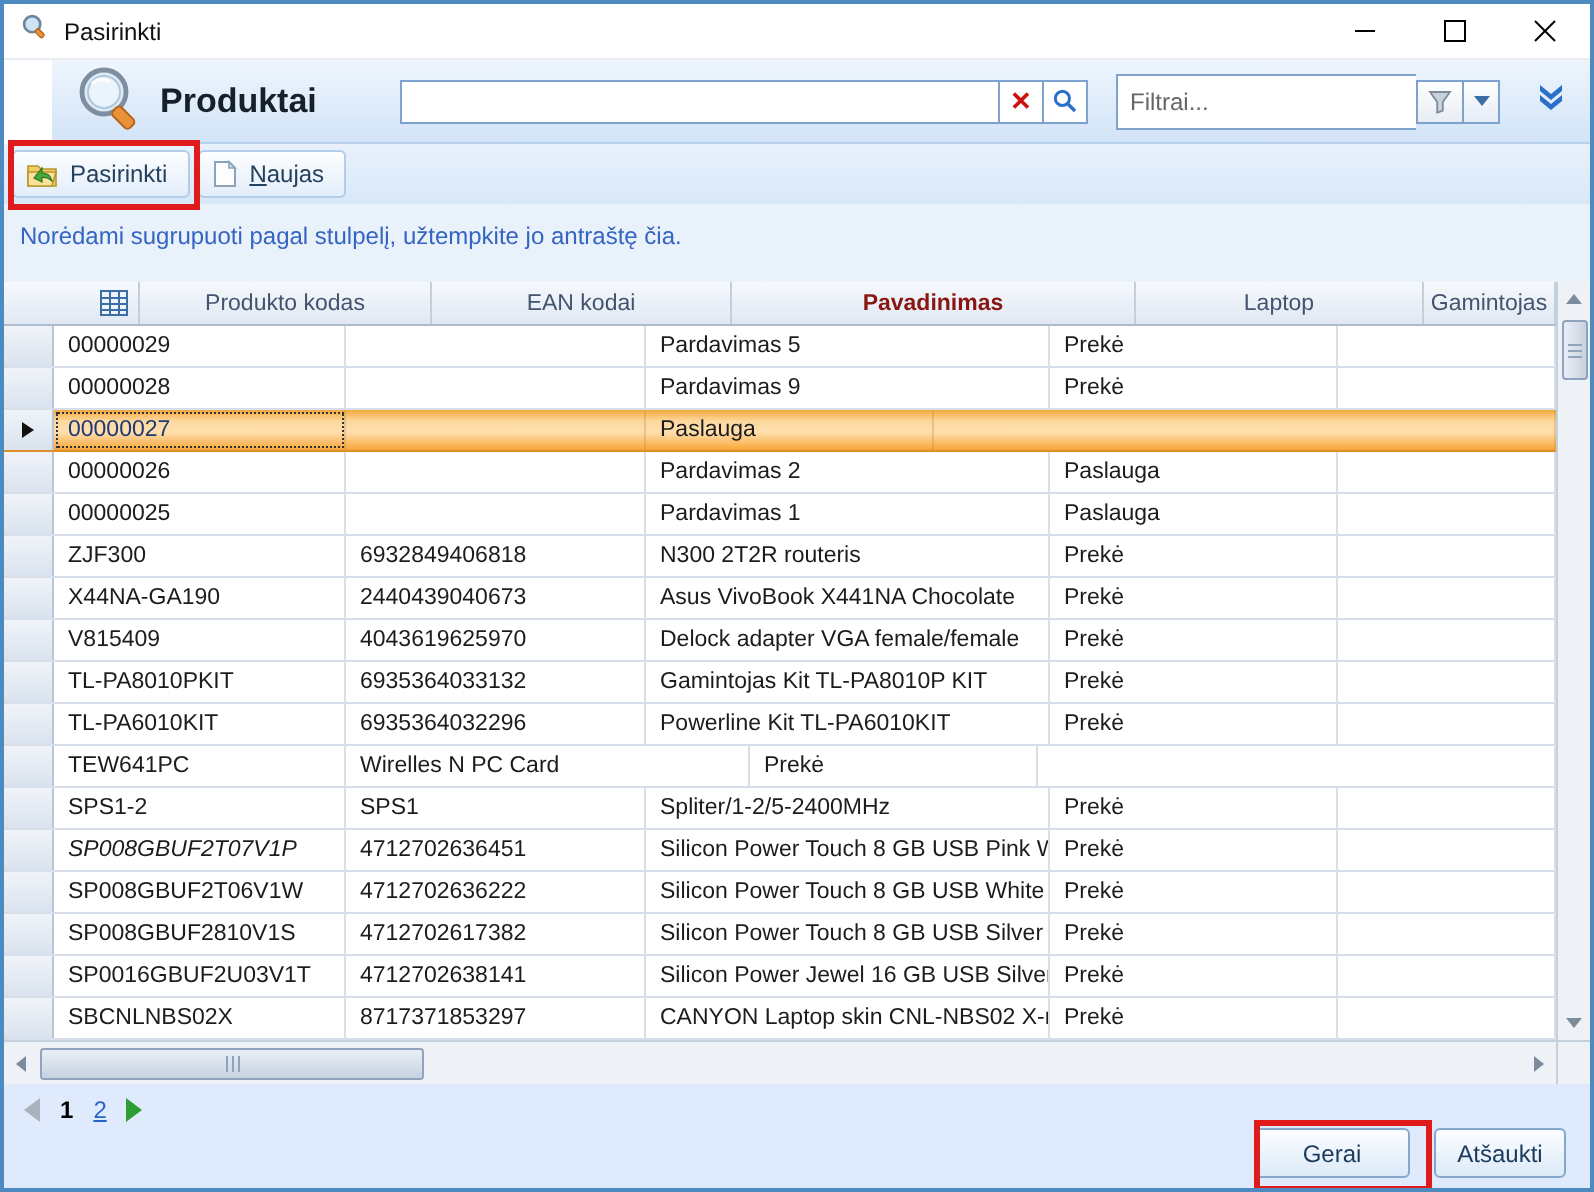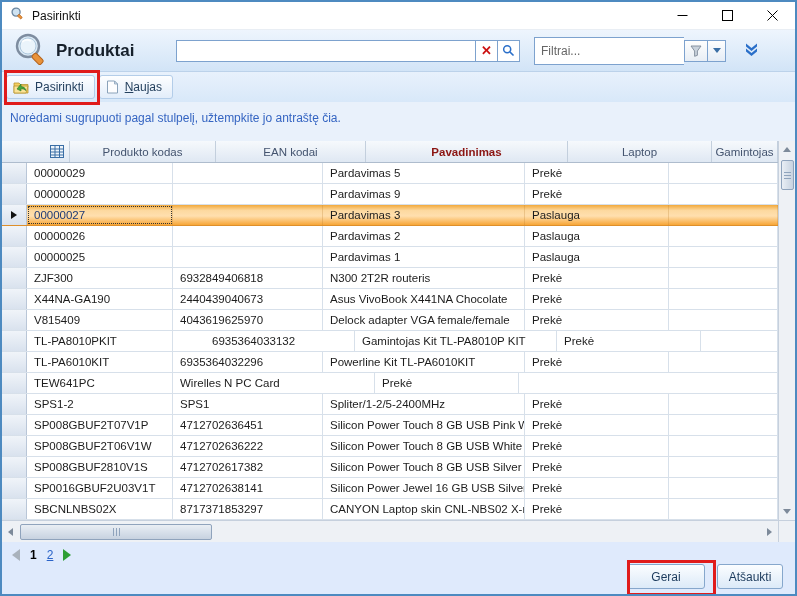--- a/index.html
+++ b/index.html
@@ -8,21 +8,21 @@
     position:relative; width:797px; height:596px; background:#fff;
     border:2px solid #4d8ac0; overflow:hidden;
   }
   
   .titlebar { height:28px; background:#fff; display:flex; align-items:center; padding-left:8px; border-bottom:1px solid #e9eef4; }
   .titlebar .ttl { font-size:12px; color:#111; margin-left:7px; flex:1; }
   .winbtns { display:flex; height:100%; }
   .winbtn { width:45px; height:100%; display:flex; align-items:center; justify-content:center; cursor:default; }
   .winbtn svg { display:block; }
   
-  .headband { height:42px; background:linear-gradient(#eef5fd,#d2e4f7); border-bottom:1px solid #bcd2ea; display:flex; align-items:center; padding:0 8px; }
+  .headband { height:42px; background:linear-gradient(#eef5fd,#d2e4f7); border-bottom:1px solid #bcd2ea; display:flex; align-items:center; padding:0 8px;margin-left:24px; }
   .headband .bigicon { width:46px; display:flex; justify-content:center; }
   .headband .htitle { font-size:17px; font-weight:bold; color:#16202b; width:120px; }
   .searchwrap { display:flex; align-items:center; }
   .searchfield { width:300px; height:22px; border:1px solid #7da2ce; background:#fff; font-size:12px; padding:0 4px; outline:none; font-family:"Liberation Sans",sans-serif; }
   .sqbtn { width:22px; height:22px; border:1px solid #7da2ce; border-left:none; background:#fff; display:flex; align-items:center; justify-content:center; cursor:pointer; }
   .clearx { color:#cc1111; font-weight:bold; font-size:13px; line-height:1; }
   .filtergroup { display:flex; align-items:center; margin-left:14px; }
   .filterfield { width:150px; height:22px; border:1px solid #7da2ce; border-right:none; background:#fff; font-size:12px; color:#666; display:flex; align-items:center; padding:13px 6px; }
   .funnelbtn { width:24px; height:22px; border:1px solid #7da2ce; background:linear-gradient(#fefefe,#e8eef5); display:flex; align-items:center; justify-content:center; cursor:pointer; }
   .dropbtn { width:18px; height:22px; border:1px solid #7da2ce; border-left:none; background:linear-gradient(#fefefe,#e4ecf6); display:flex; align-items:center; justify-content:center; cursor:pointer; }
@@ -218,21 +218,20 @@
             <div class="cell" style="width: 202px;">Pardavimas 9</div>
             <div class="cell" style="width: 144px;">Prekė</div>
             <div class="cell" style="flex: 1 1 0%;"></div>
           </div>
           <div class="row sel">
             <div class="rowsel-cell">
               <span class="rowmarker"></span>
             </div>
             <div class="cell focus" style="width: 146px;">00000027</div>
             <div class="cell" style="width: 150px;"></div>
-            <div class="cell" style="width: 202px;">Pardavimas 3</div>
             <div class="cell" style="width: 144px;">Paslauga</div>
             <div class="cell" style="flex: 1 1 0%;"></div>
           </div>
           <div class="row">
             <div class="rowsel-cell"></div>
             <div class="cell" style="width: 146px;">00000026</div>
             <div class="cell" style="width: 150px;"></div>
             <div class="cell" style="width: 202px;">Pardavimas 2</div>
             <div class="cell" style="width: 144px;">Paslauga</div>
             <div class="cell" style="flex: 1 1 0%;"></div>
@@ -265,21 +264,21 @@
             <div class="rowsel-cell"></div>
             <div class="cell" style="width: 146px;">V815409</div>
             <div class="cell" style="width: 150px;">4043619625970</div>
             <div class="cell" style="width: 202px;">Delock adapter VGA female/female</div>
             <div class="cell" style="width: 144px;">Prekė</div>
             <div class="cell" style="flex: 1 1 0%;"></div>
           </div>
           <div class="row">
             <div class="rowsel-cell"></div>
             <div class="cell" style="width: 146px;">TL-PA8010PKIT</div>
-            <div class="cell" style="width: 150px; margin-left: 32px;">6935364033132</div>
+            <div class="cell" style="width: 150px;">6935364033132</div>
             <div class="cell" style="width: 202px;">Gamintojas Kit TL-PA8010P KIT</div>
             <div class="cell" style="width: 144px;">Prekė</div>
             <div class="cell" style="flex: 1 1 0%;"></div>
           </div>
           <div class="row">
             <div class="rowsel-cell"></div>
             <div class="cell" style="width: 146px;">TL-PA6010KIT</div>
             <div class="cell" style="width: 150px;">6935364032296</div>
             <div class="cell" style="width: 202px;">Powerline Kit TL-PA6010KIT</div>
             <div class="cell" style="width: 144px;">Prekė</div>
@@ -295,21 +294,21 @@
           <div class="row">
             <div class="rowsel-cell"></div>
             <div class="cell" style="width: 146px;">SPS1-2</div>
             <div class="cell" style="width: 150px;">SPS1</div>
             <div class="cell" style="width: 202px;">Spliter/1-2/5-2400MHz</div>
             <div class="cell" style="width: 144px;">Prekė</div>
             <div class="cell" style="flex: 1 1 0%;"></div>
           </div>
           <div class="row">
             <div class="rowsel-cell"></div>
-            <div class="cell" style="width: 146px;">SP008GBUF2T07V1P</div>
+            <div class="cell" style="width: 146px; font-style: italic;">SP008GBUF2T07V1P</div>
             <div class="cell" style="width: 150px;">4712702636451</div>
             <div class="cell" style="width: 202px;">Silicon Power Touch 8 GB USB Pink W</div>
             <div class="cell" style="width: 144px;">Prekė</div>
             <div class="cell" style="flex: 1 1 0%;"></div>
           </div>
           <div class="row">
             <div class="rowsel-cell"></div>
             <div class="cell" style="width: 146px;">SP008GBUF2T06V1W</div>
             <div class="cell" style="width: 150px;">4712702636222</div>
             <div class="cell" style="width: 202px;">Silicon Power Touch 8 GB USB White</div>

